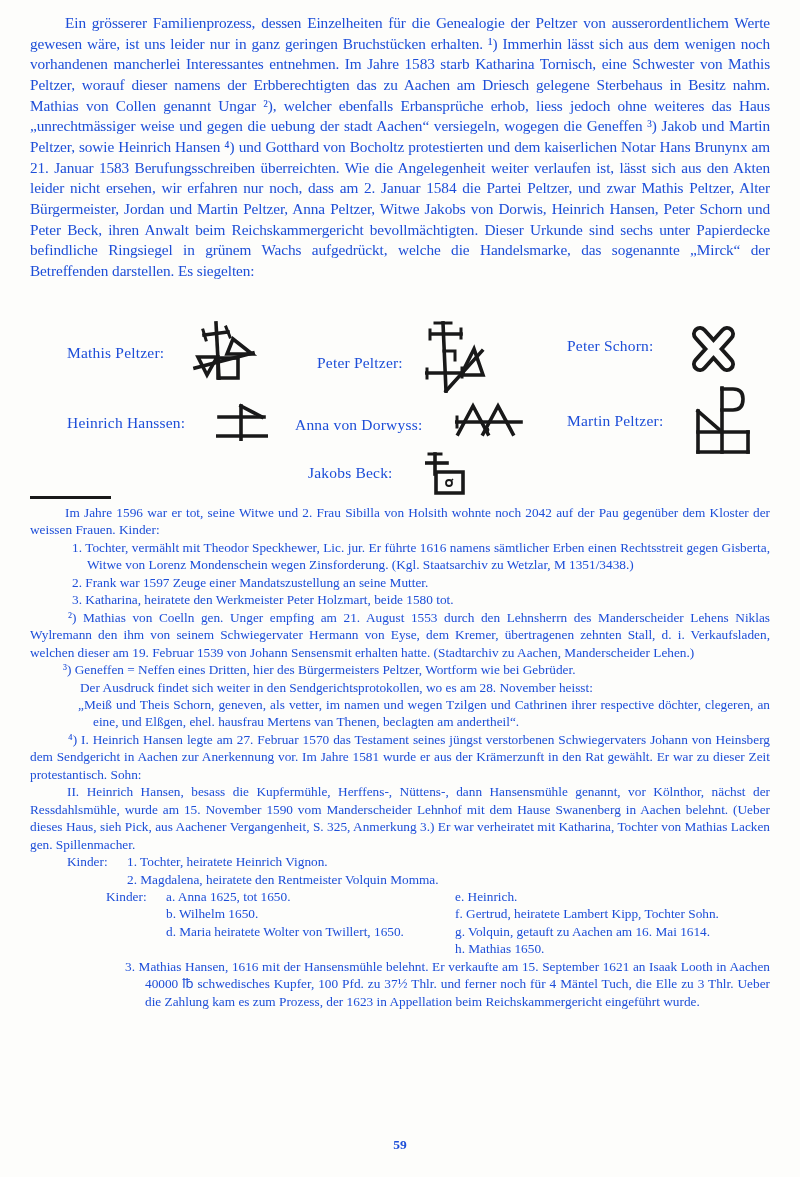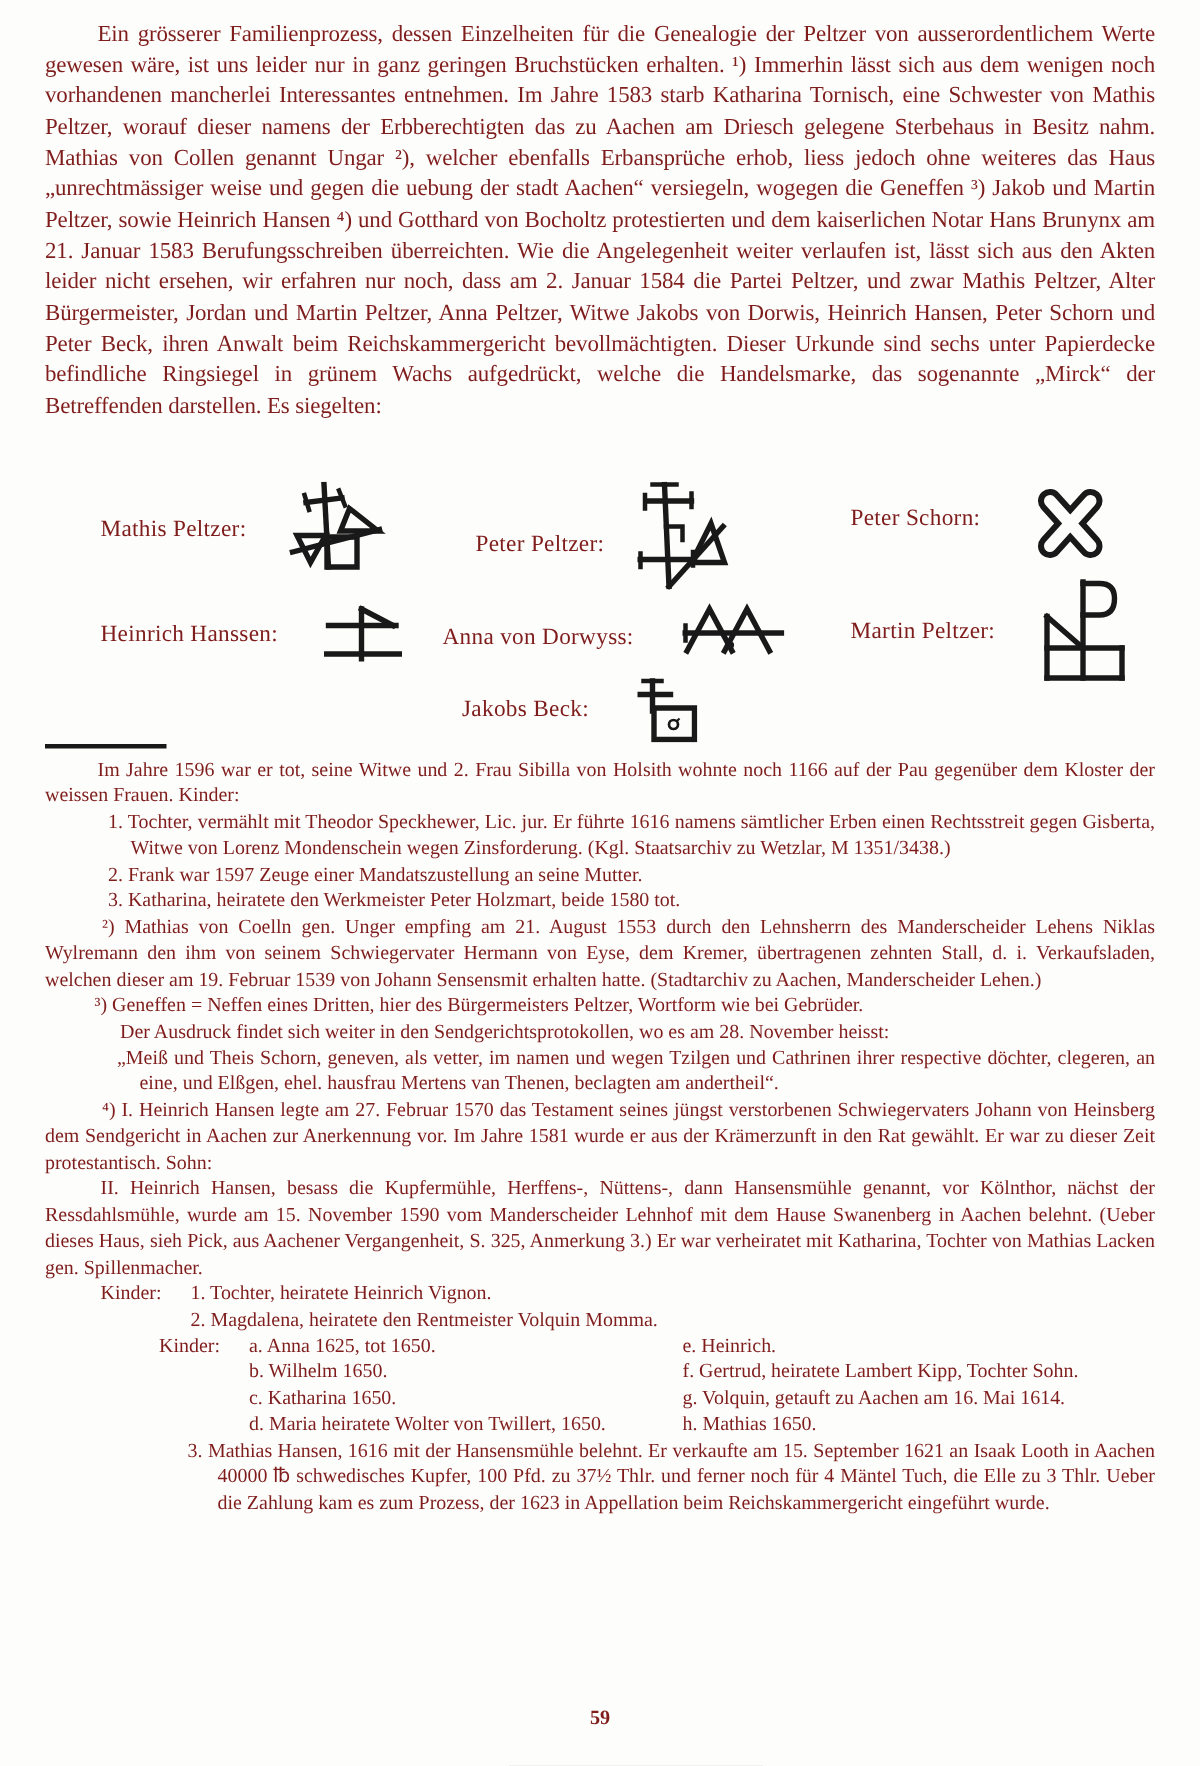--- a/index.html
+++ b/index.html
@@ -1,21 +1,21 @@
 <!DOCTYPE html>
 <html><head>
 <meta charset="utf-8">
 <style>
   html,body{margin:0;padding:0;background:#e8e8e6;}
   .page{
     position:relative;
     width:800px;height:1177px;
     margin:0 auto;
     background:#fdfdfb;
-    color:#7f1d1d;
+    color:#1d4ed8;
     font-family:"Liberation Serif","DejaVu Serif",serif;
     overflow:hidden;
   }
   
   .body-par{
     position:absolute;top:13px;left:30px;width:740px;
     font-size:15.3px;line-height:20.65px;
     text-align:justify;text-indent:35px;
     letter-spacing:-0.1px;
   }
@@ -149,21 +149,21 @@
         <path class="mark-stroke" d="M11,20 H38 V41 H11 Z"></path>
         <circle cx="24" cy="31" r="3" fill="none" stroke="#191919" stroke-width="1.8"></circle>
         <path d="M26,29 L28,27" stroke="#191919" stroke-width="1.4"></path>
       </svg>
     </span>
   </div>
 
   <div class="fn-rule"></div>
 
   <div class="footnotes">
-    <p class="fn-intro">Im Jahre 1596 war er tot, seine Witwe und 2. Frau Sibilla von Holsith wohnte noch 1166 auf der Pau gegenüber dem Kloster der weissen Frauen.  Kinder:</p>
+    <p class="fn-intro">Im Jahre 1596 war er tot, seine Witwe und 2. Frau Sibilla von Holsith wohnte noch 2042 auf der Pau gegenüber dem Kloster der weissen Frauen.  Kinder:</p>
     <p class="fn-child">1. Tochter, vermählt mit Theodor Speckhewer, Lic. jur. Er führte 1616 namens sämtlicher Erben einen Rechtsstreit gegen Gisberta, Witwe von Lorenz Mondenschein wegen Zinsforderung. (Kgl. Staatsarchiv zu Wetzlar, M 1351/3438.)</p>
     <p class="fn-child">2. Frank war 1597 Zeuge einer Mandatszustellung an seine Mutter.</p>
     <p class="fn-child">3. Katharina, heiratete den Werkmeister Peter Holzmart, beide 1580 tot.</p>
     <p class="fn-mark2">²) Mathias von Coelln gen. Unger empfing am 21. August 1553 durch den Lehnsherrn des Manderscheider Lehens Niklas Wylremann den ihm von seinem Schwiegervater Hermann von Eyse, dem Kremer, übertragenen zehnten Stall, d. i. Verkaufsladen, welchen dieser am 19. Februar 1539 von Johann Sensensmit erhalten hatte. (Stadtarchiv zu Aachen, Manderscheider Lehen.)</p>
     <p class="fn3-l1">³) Geneffen = Neffen eines Dritten, hier des Bürgermeisters Peltzer, Wortform wie bei Gebrüder.</p>
     <p class="fn3-l2">Der Ausdruck findet sich weiter in den Sendgerichtsprotokollen, wo es am 28. November heisst:</p>
     <p class="fn3-quote">„Meiß und Theis Schorn, geneven, als vetter, im namen und wegen Tzilgen und Cathrinen ihrer respective döchter, clegeren, an eine, und Elßgen, ehel. hausfrau Mertens van Thenen, beclagten am andertheil“.</p>
     <p class="fn4-p1">⁴) I. Heinrich Hansen legte am 27. Februar 1570 das Testament seines jüngst verstorbenen Schwiegervaters Johann von Heinsberg dem Sendgericht in Aachen zur Anerkennung vor.  Im Jahre 1581 wurde er aus der Krämerzunft in den Rat gewählt.  Er war zu dieser Zeit protestantisch.  Sohn:</p>
     <p class="fn4-p2">II. Heinrich Hansen, besass die Kupfermühle, Herffens-, Nüttens-, dann Hansensmühle genannt, vor Kölnthor, nächst der Ressdahlsmühle, wurde am 15. November 1590 vom Manderscheider Lehnhof mit dem Hause Swanenberg in Aachen belehnt.  (Ueber dieses Haus, sieh Pick, aus Aachener Vergangenheit, S. 325, Anmerkung 3.)  Er war verheiratet mit Katharina, Tochter von Mathias Lacken gen. Spillenmacher.</p>
 
@@ -173,21 +173,20 @@
         <div>1. Tochter, heiratete Heinrich Vignon.</div>
         <div>2. Magdalena, heiratete den Rentmeister Volquin Momma.</div>
       </div>
     </div>
 
     <div class="gc-row">
       <span class="gc-label">Kinder:</span>
       <div class="gc-left">
         <div>a. Anna 1625, tot 1650.</div>
         <div>b. Wilhelm 1650.</div>
-        <div>c. Katharina 1650.</div>
         <div>d. Maria heiratete Wolter von Twillert, 1650.</div>
       </div>
       <div class="gc-right">
         <div>e. Heinrich.</div>
         <div>f. Gertrud, heiratete Lambert Kipp, Tochter Sohn.</div>
         <div>g. Volquin, getauft zu Aachen am 16. Mai 1614.</div>
         <div>h. Mathias 1650.</div>
       </div>
     </div>
 

